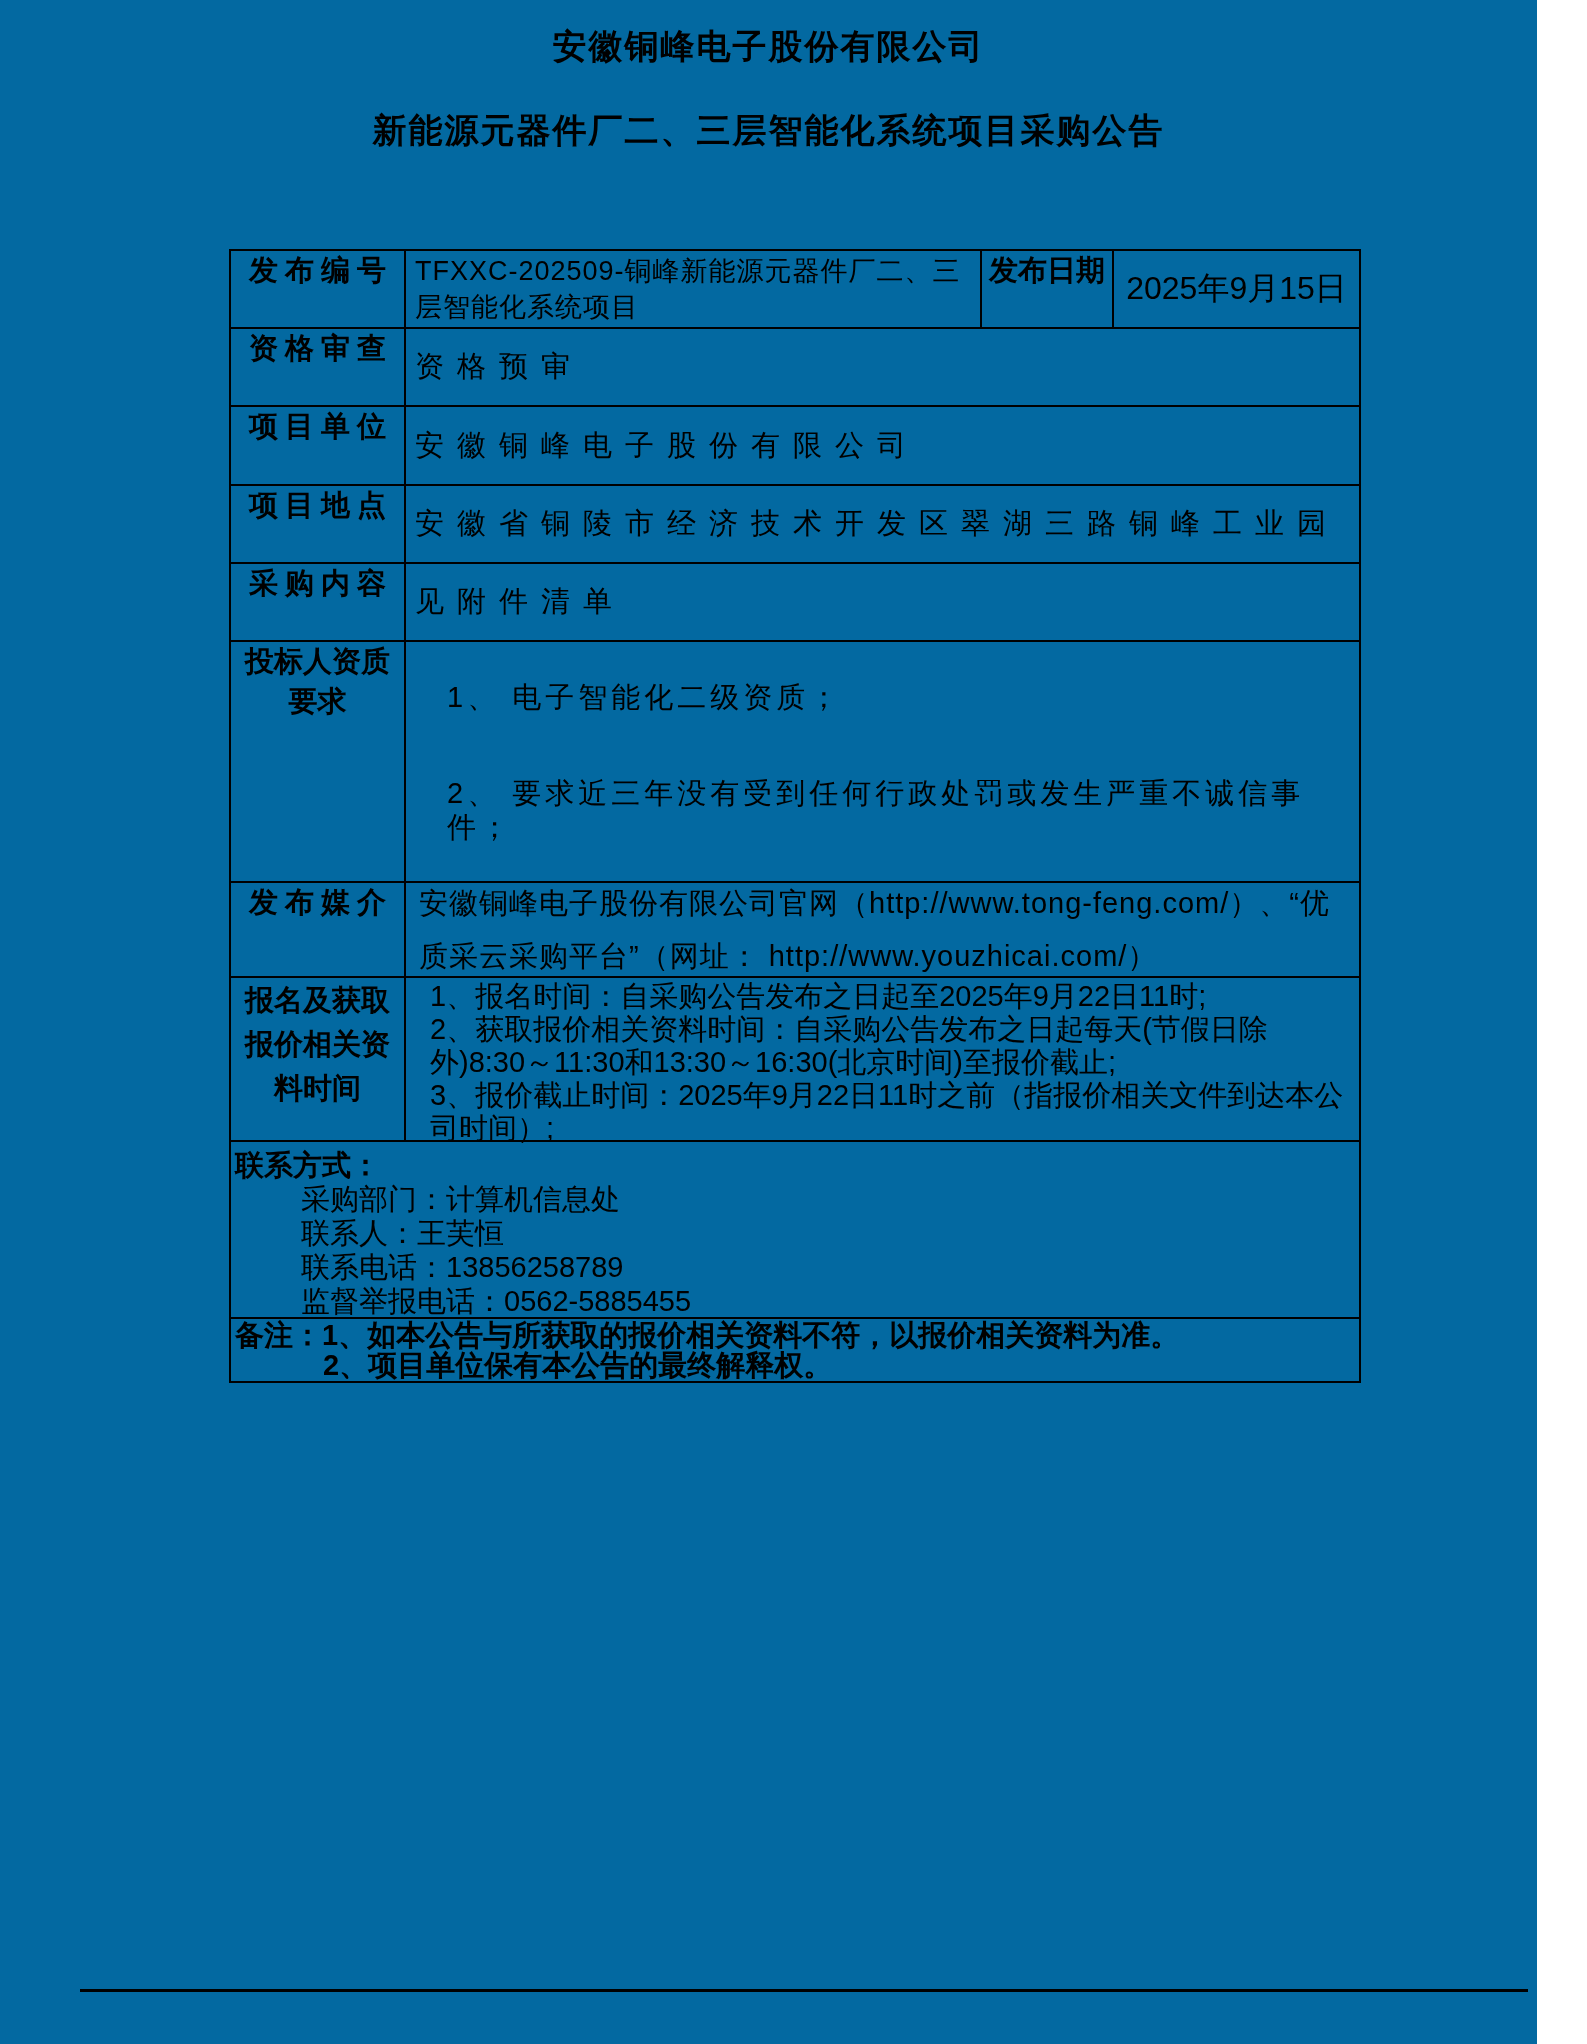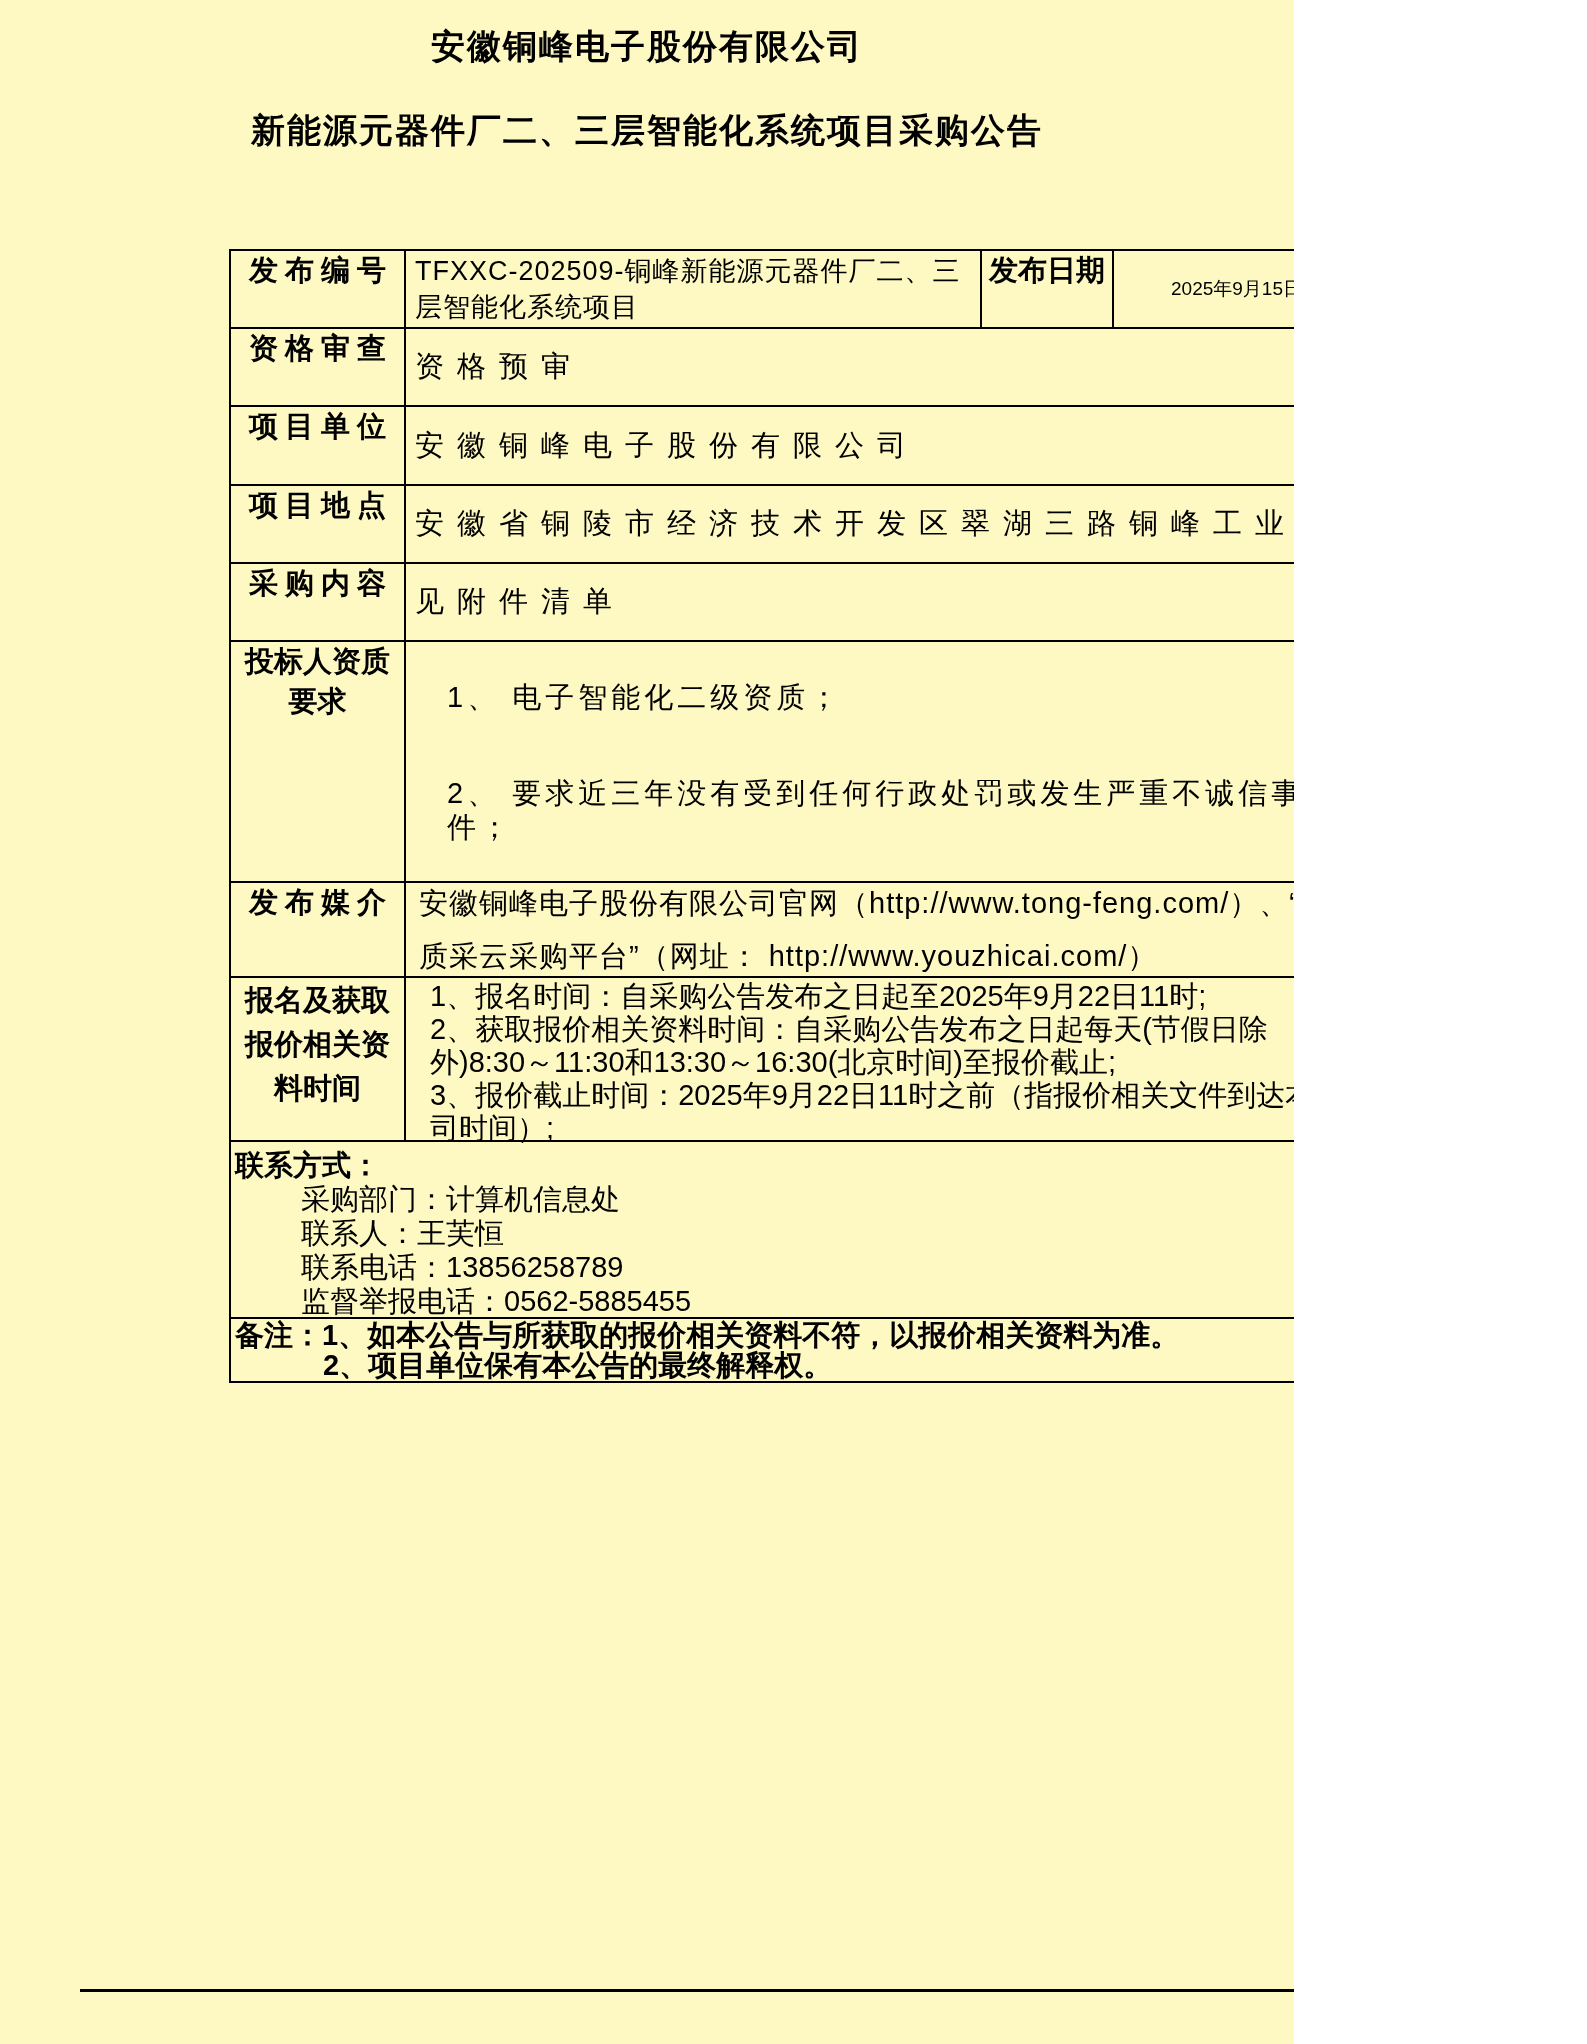--- a/index.html
+++ b/index.html
@@ -1,17 +1,17 @@
 <!DOCTYPE html>
 <html><head>
 <meta charset="utf-8">
 <style>
   html,body { margin:0; padding:0; background:#ffffff; }
   body { width:1587px; height:2044px; font-family:"Liberation Sans","DejaVu Sans",sans-serif; color:#000; }
-  .page { position:relative; width:1294px; height:2044px; background:#fef9c3; overflow:hidden; }
+  .page { position:relative; width:1537px; height:2044px; background:#0369a1; overflow:hidden; }
 
   .doc-title {
     position:absolute; top:24px; left:0; width:100%;
     text-align:center; font-size:34px; font-weight:bold; letter-spacing:2px;
   }
   .doc-subtitle {
     position:absolute; top:108px; left:0; width:100%;
     text-align:center; font-size:34px; font-weight:bold; letter-spacing:2px;
   }
 
@@ -42,21 +42,21 @@
 
   .h78 { height:78px; } .h77 { height:77px; } .h79 { height:79px; }
   .h241 { height:241px; } .h95 { height:95px; } .h164 { height:164px; }
   .h177 { height:177px; } .h62 { height:62px; }
 
   .spread { letter-spacing:13px; }
   .spread-sm { letter-spacing:4px;margin-left:32px; }
 
   .row1-content { width:576px; flex:0 0 576px; font-size:27px; line-height:36px; letter-spacing:1px; }
   .date-label-cell { width:132px; flex:0 0 132px; }
-  .date-value-cell { flex:1 1 auto; display:flex; align-items:center; justify-content:center; font-size:19px; }
+  .date-value-cell { flex:1 1 auto; display:flex; align-items:center; justify-content:center; font-size:32px; }
 
   .qual-items { gap:62px; }
   .qual-items div { line-height:34px; }
 
   .media-content { line-height:53px; letter-spacing:1px;padding-left:13px; }
 
   .signup-content { justify-content:flex-start; padding-top:2px;margin-left:15px; }
   .signup-content div { line-height:33px; letter-spacing:0; }
   .signup-label div { line-height:44px; }
 

